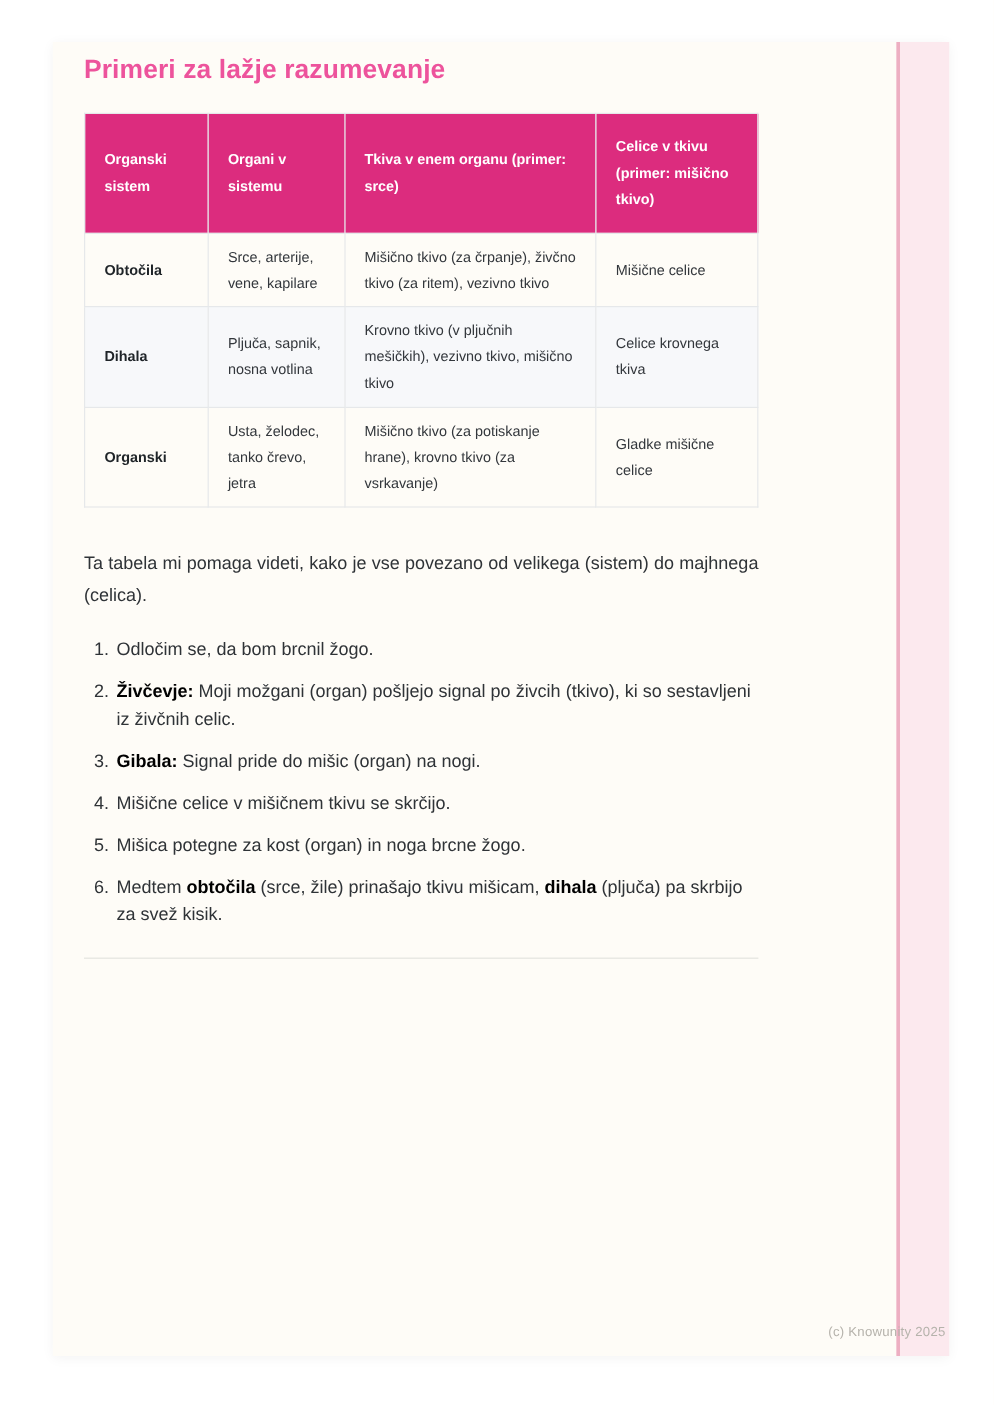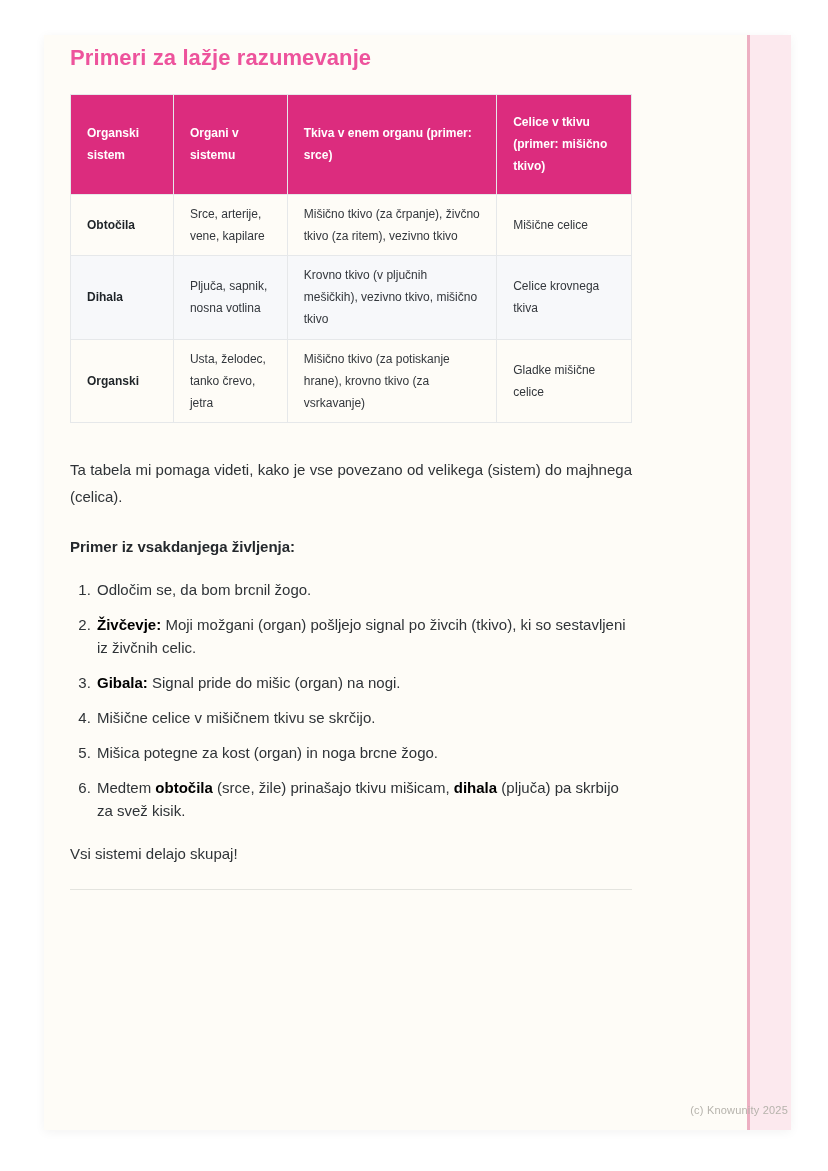--- a/index.html
+++ b/index.html
@@ -109,30 +109,28 @@
             <td>Organski</td>
             <td>Usta, želodec, tanko črevo, jetra</td>
             <td>Mišično tkivo (za potiskanje hrane), krovno tkivo (za vsrkavanje)</td>
             <td>Gladke mišične celice</td>
           </tr>
         </tbody>
     </table>
 
     <p class="summary">Ta tabela mi pomaga videti, kako je vse povezano od velikega (sistem) do majhnega (celica).</p>
 
-    <p class="example-heading">Primer iz vsakdanjega življenja:</p>
 
     <ol class="steps">
         <li><span>Odločim se, da bom brcnil žogo.</span></li>
         <li><b>Živčevje:</b><span> Moji možgani (organ) pošljejo signal po živcih (tkivo), ki so sestavljeni iz živčnih celic.</span></li>
         <li><b>Gibala:</b><span> Signal pride do mišic (organ) na nogi.</span></li>
         <li><span>Mišične celice v mišičnem tkivu se skrčijo.</span></li>
         <li><span>Mišica potegne za kost (organ) in noga brcne žogo.</span></li>
         <li><span>Medtem </span><b>obtočila</b><span> (srce, žile) prinašajo tkivu mišicam, </span><b>dihala</b><span> (pljuča) pa skrbijo za svež kisik.</span></li>
       </ol>
 
-    <p class="closing">Vsi sistemi delajo skupaj!</p>
 
     <hr class="divider">
   </div>
 
   <div class="footer-credit">(c) Knowunity 2025</div>
 </div>
 
 </body></html>

